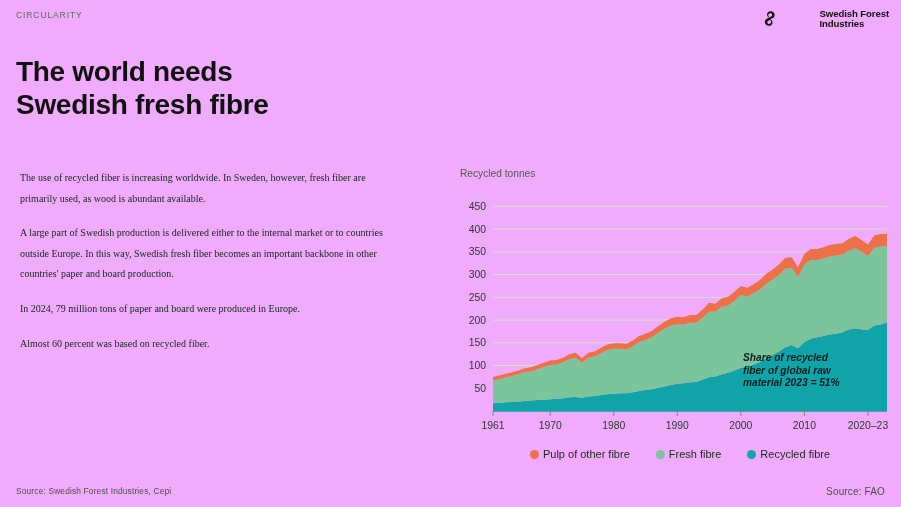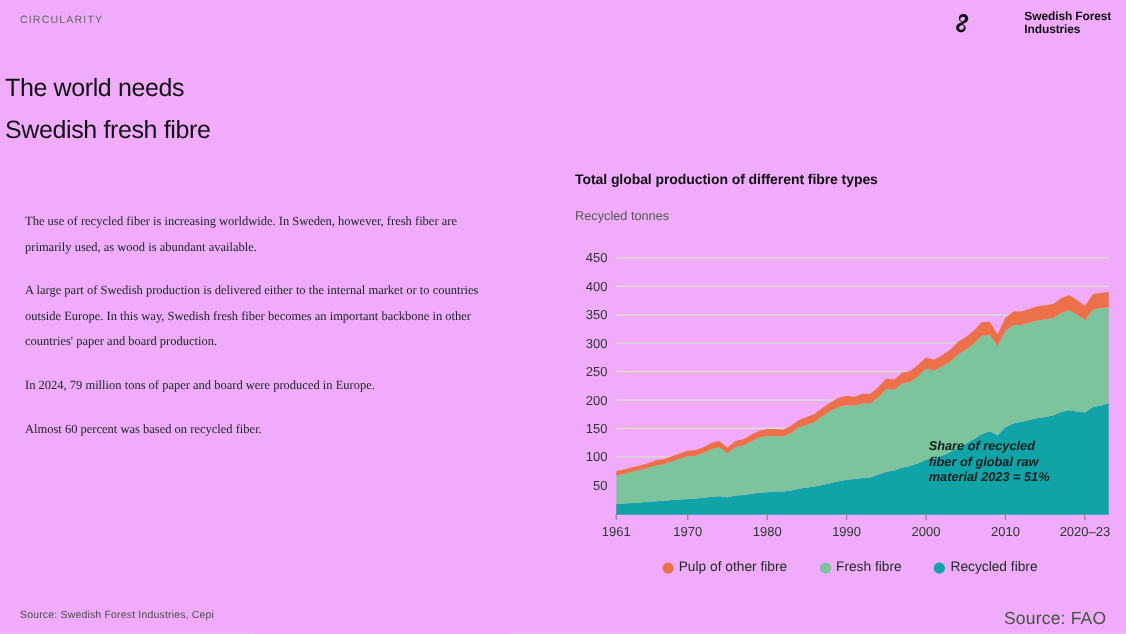--- a/index.html
+++ b/index.html
@@ -49,25 +49,25 @@
     line-height: 9.8px;
     font-weight: bold;
     color: #111;
     letter-spacing: -0.1px;
   }
   .logo-text span { display: block; padding-left: 36px; }
 
   
   .headline {
     position: absolute;
-    left: 4px;
+    left: 16px;
     top: 55px;
-    font-size: 20px;
+    font-size: 28px;
     line-height: 33px;
-    font-weight: normal;
+    font-weight: bold;
     color: #111;
     letter-spacing: -0.3px;
     width: 420px;
   }
   .headline span { display: block; }
 
   .body-copy {
     position: absolute;
     left: 20px;
     top: 168px;
@@ -88,21 +88,21 @@
     left: 16px;
     top: 486px;
     font-size: 8.4px;
     color: #46543f;
     letter-spacing: 0.15px;
   }
   .source-right {
     position: absolute;
     right: 16px;
     top: 486px;
-    font-size: 14px;
+    font-size: 10px;
     color: #46543f;
     letter-spacing: 0.15px;
   }
 
   
   .chart-block {
     position: absolute;
     left: 460px;
     top: 130px;
     width: 428px;
@@ -198,21 +198,20 @@
     <p>The use of recycled fiber is increasing worldwide. In Sweden, however, fresh fiber are primarily used, as wood is abundant available.</p>
     <p>A large part of Swedish production is delivered either to the internal market or to countries outside Europe. In this way, Swedish fresh fiber becomes an important backbone in other countries' paper and board production.</p>
     <p>In 2024, 79 million tons of paper and board were produced in Europe.</p>
     <p>Almost 60 percent was based on recycled fiber.</p>
   </div>
 
   <div class="source-left">Source: Swedish Forest Industries, Cepi</div>
   <div class="source-right">Source: FAO</div>
 
   <div class="chart-block">
-    <div class="chart-title">Total global production of different fibre types</div>
     <div class="chart-unit">Recycled tonnes</div>
 
     <svg class="chart-svg" id="chart-svg" width="438" height="260" viewBox="0 0 438 260">
         <line x1="38" y1="203.26315789473685" x2="432" y2="203.26315789473685" stroke="#d3e5c6" stroke-width="1"></line>
         <text x="31" y="206.86315789473684" text-anchor="end" class="tick-label">50</text>
         <line x1="38" y1="180.5263157894737" x2="432" y2="180.5263157894737" stroke="#d3e5c6" stroke-width="1"></line>
         <text x="31" y="184.1263157894737" text-anchor="end" class="tick-label">100</text>
         <line x1="38" y1="157.78947368421052" x2="432" y2="157.78947368421052" stroke="#d3e5c6" stroke-width="1"></line>
         <text x="31" y="161.38947368421051" text-anchor="end" class="tick-label">150</text>
         <line x1="38" y1="135.05263157894737" x2="432" y2="135.05263157894737" stroke="#d3e5c6" stroke-width="1"></line>

